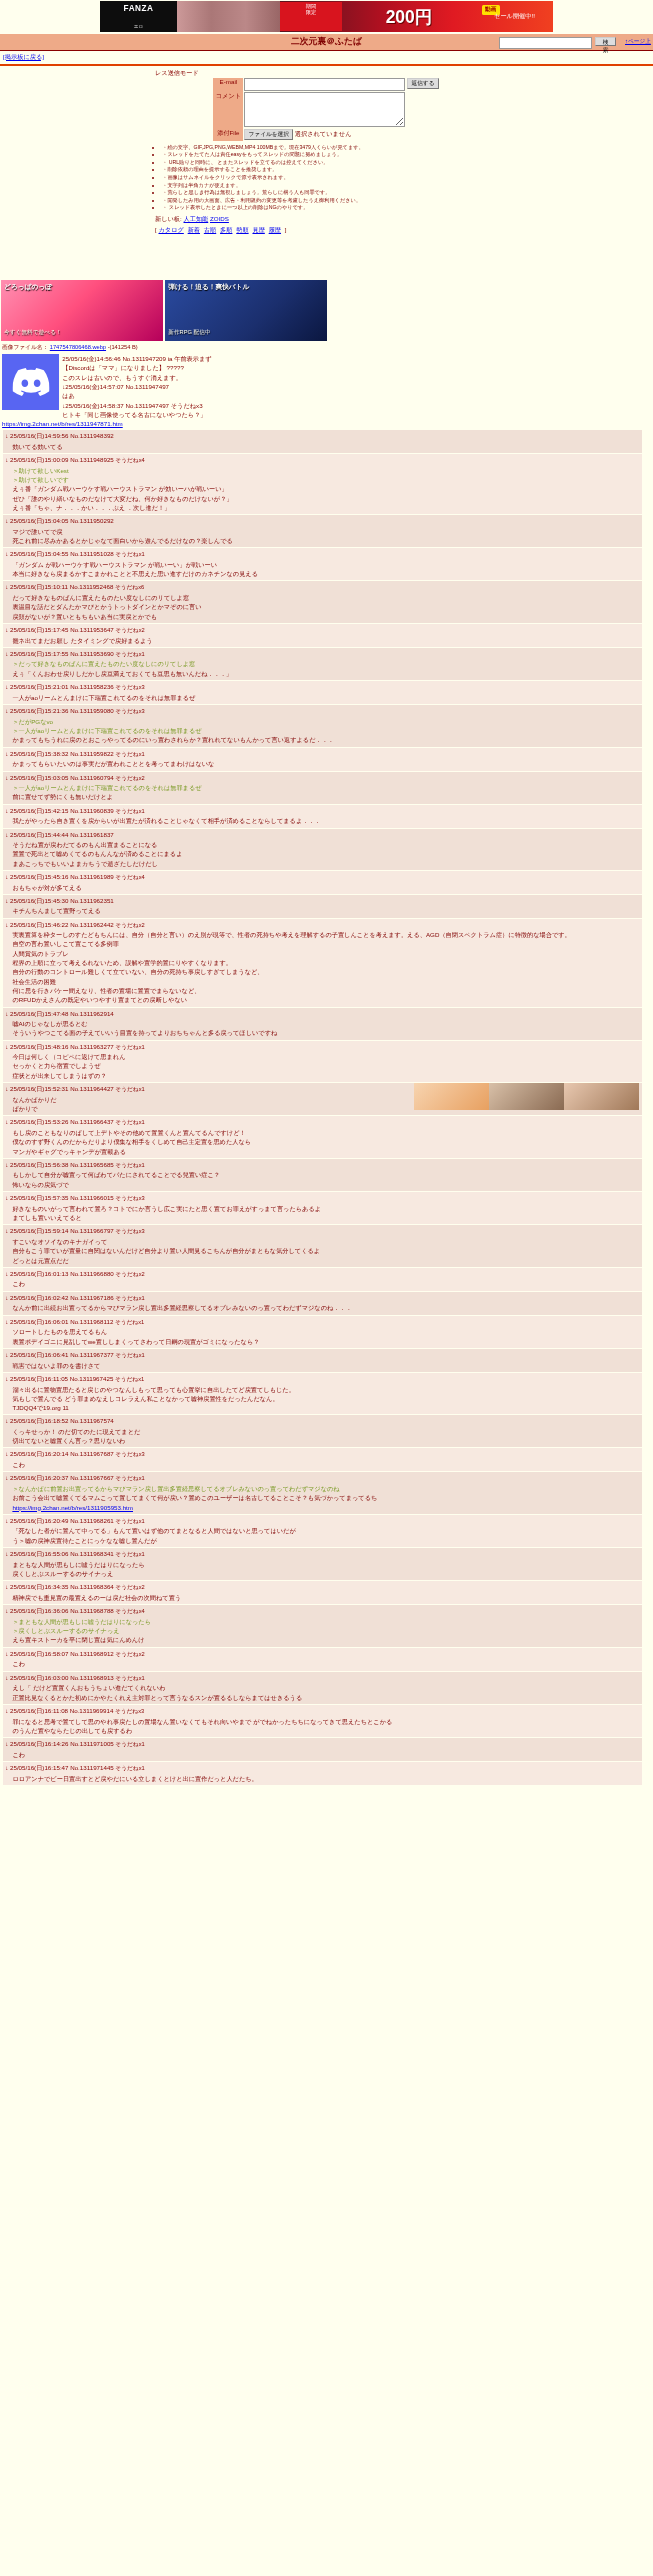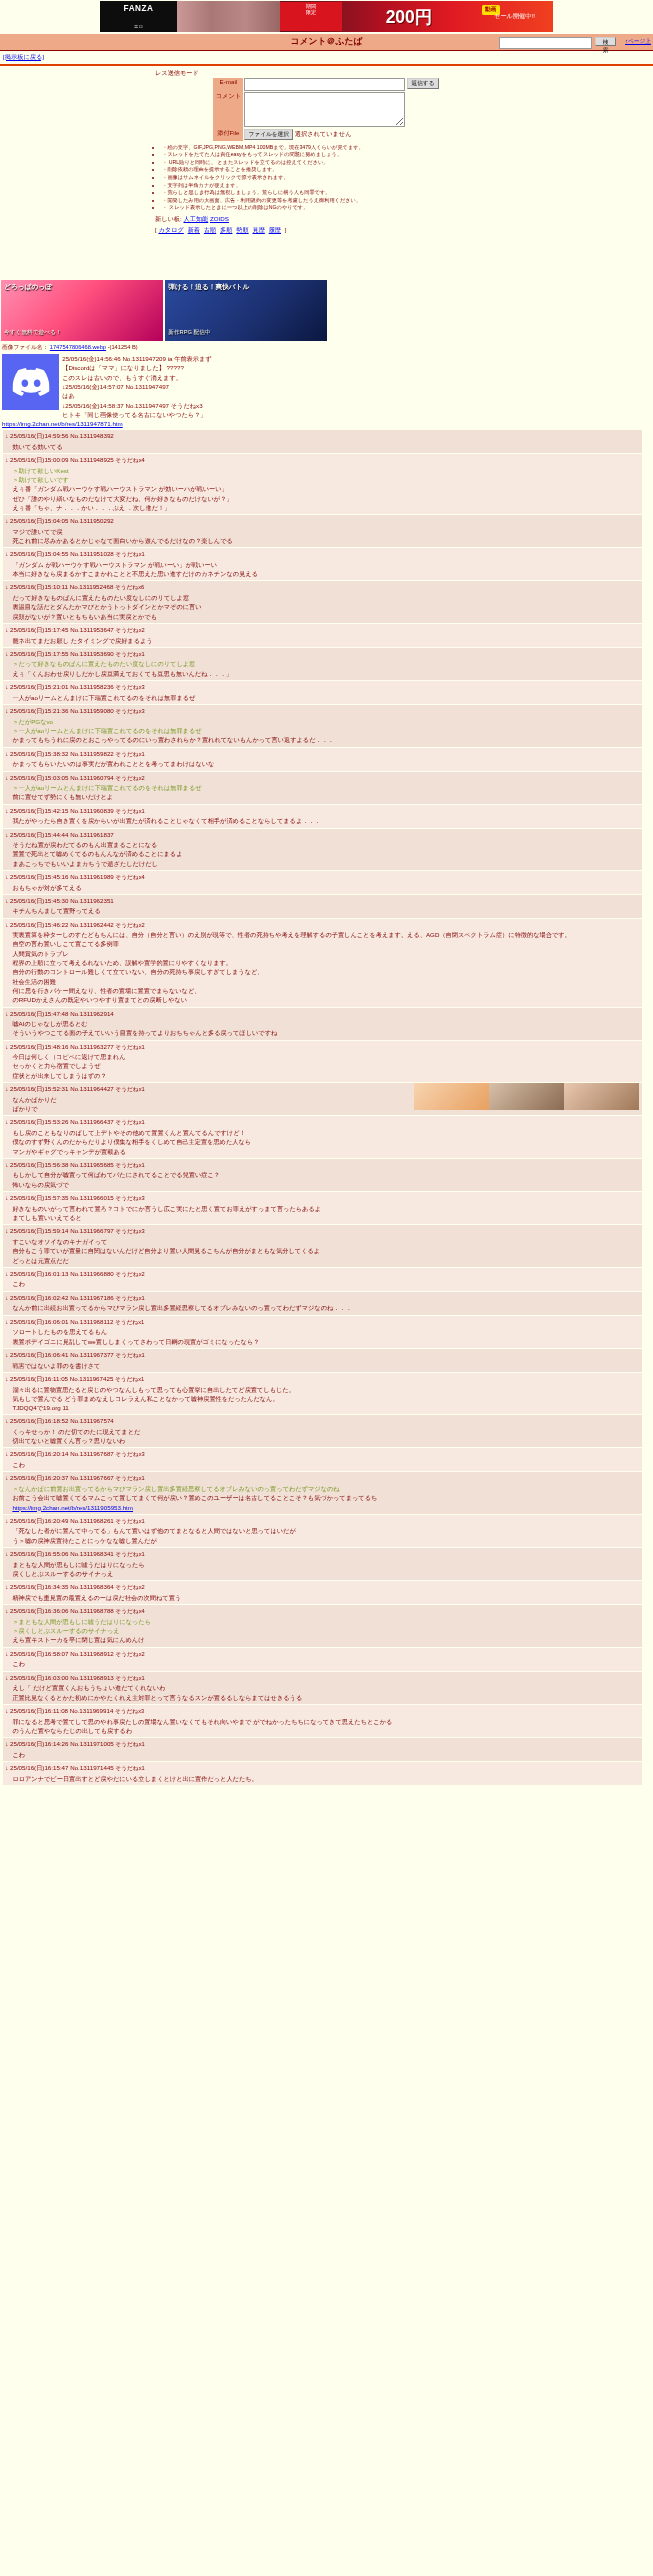--- a/index.html
+++ b/index.html
@@ -129,21 +129,21 @@
       <span>期間</span><br>
       <span>限定</span>
     </span>
     <span class="tb-badge">動画</span>
     <span class="tb-price">200円</span>
     <span class="tb-right">セール開催中!!</span>
   </a>
 </div>
 
 <div class="titlebar">
-  <div class="site-title">コメント＠ふたば</div>
+  <div class="site-title">二次元裏＠ふたば</div>
   <input class="searchbox" placeholder="" style="">
   <button class="btn-s">検索</button>
   <a class="link-top" href="#">↑ページ上</a>
 </div>
 
 <div class="backlink">
   <a href="#">[掲示板に戻る]</a>
 </div>
 <div class="redbar"></div>
 

